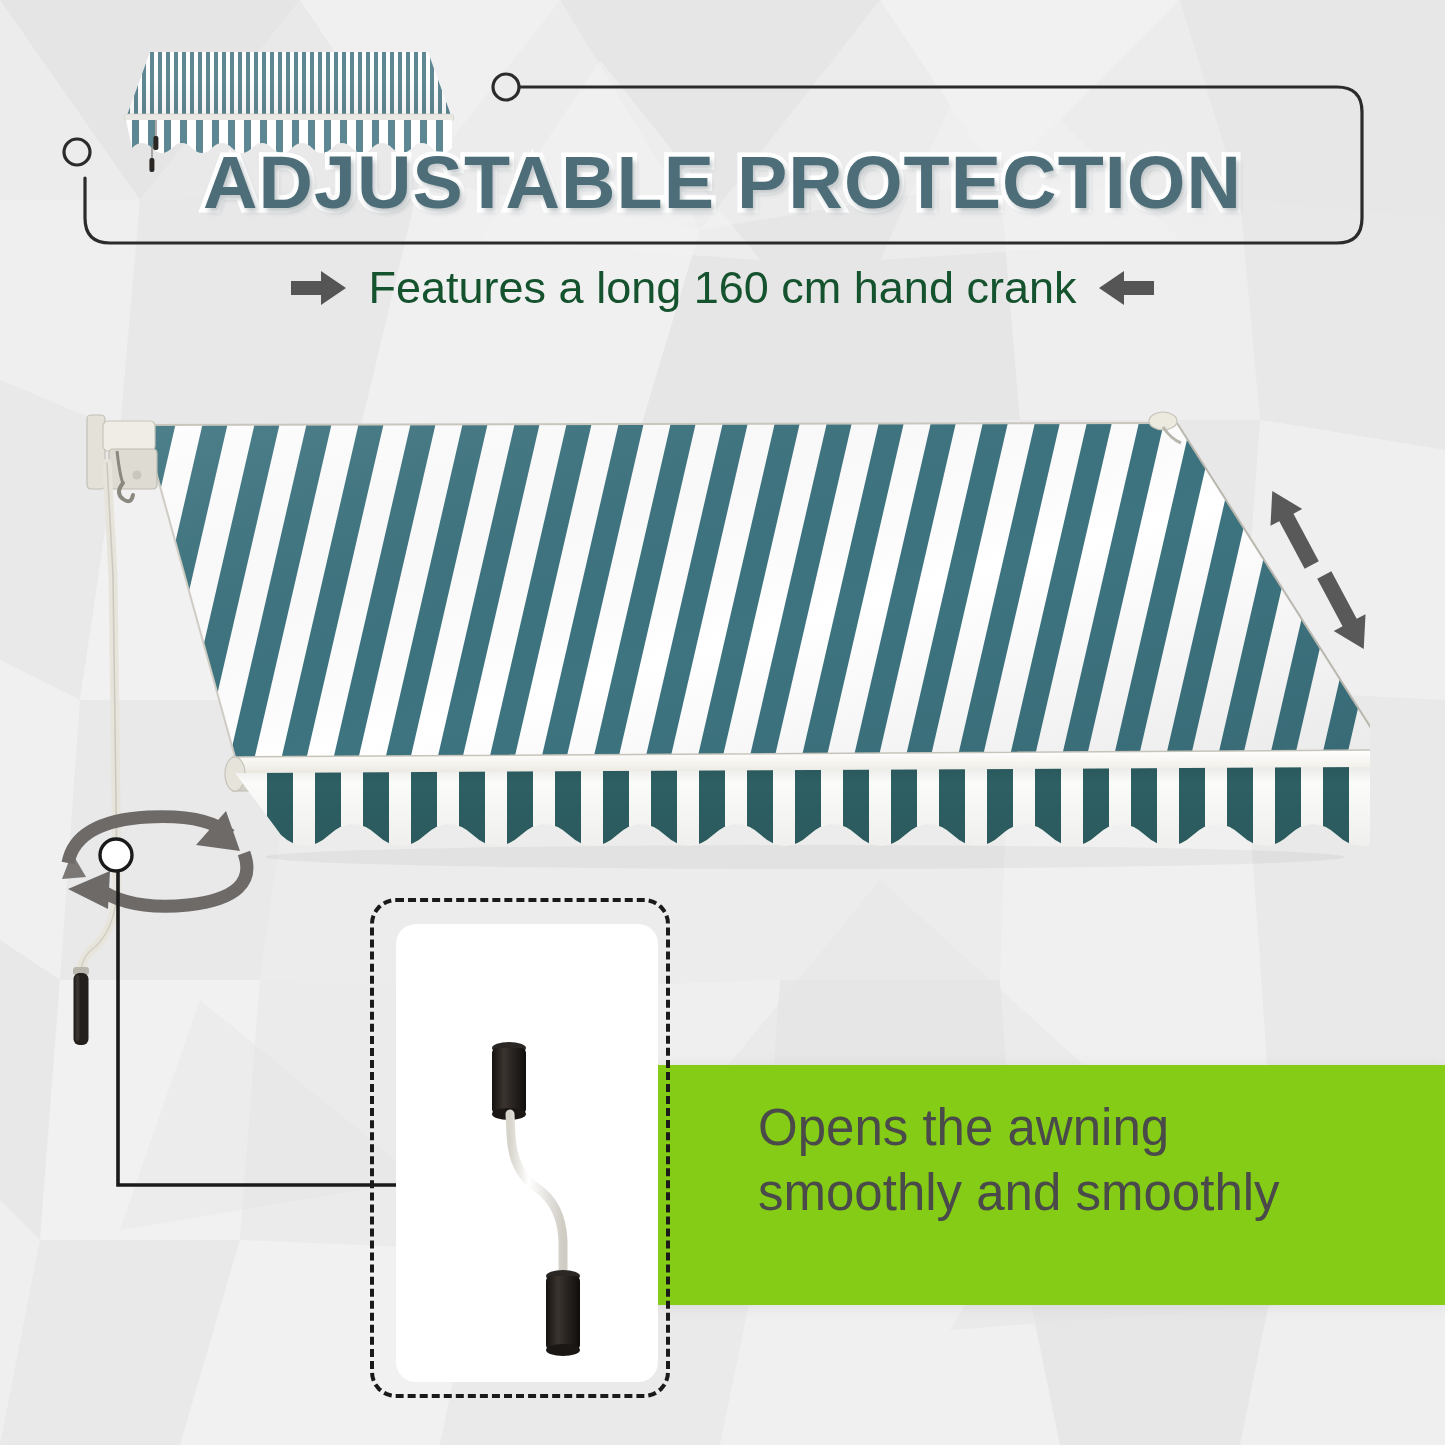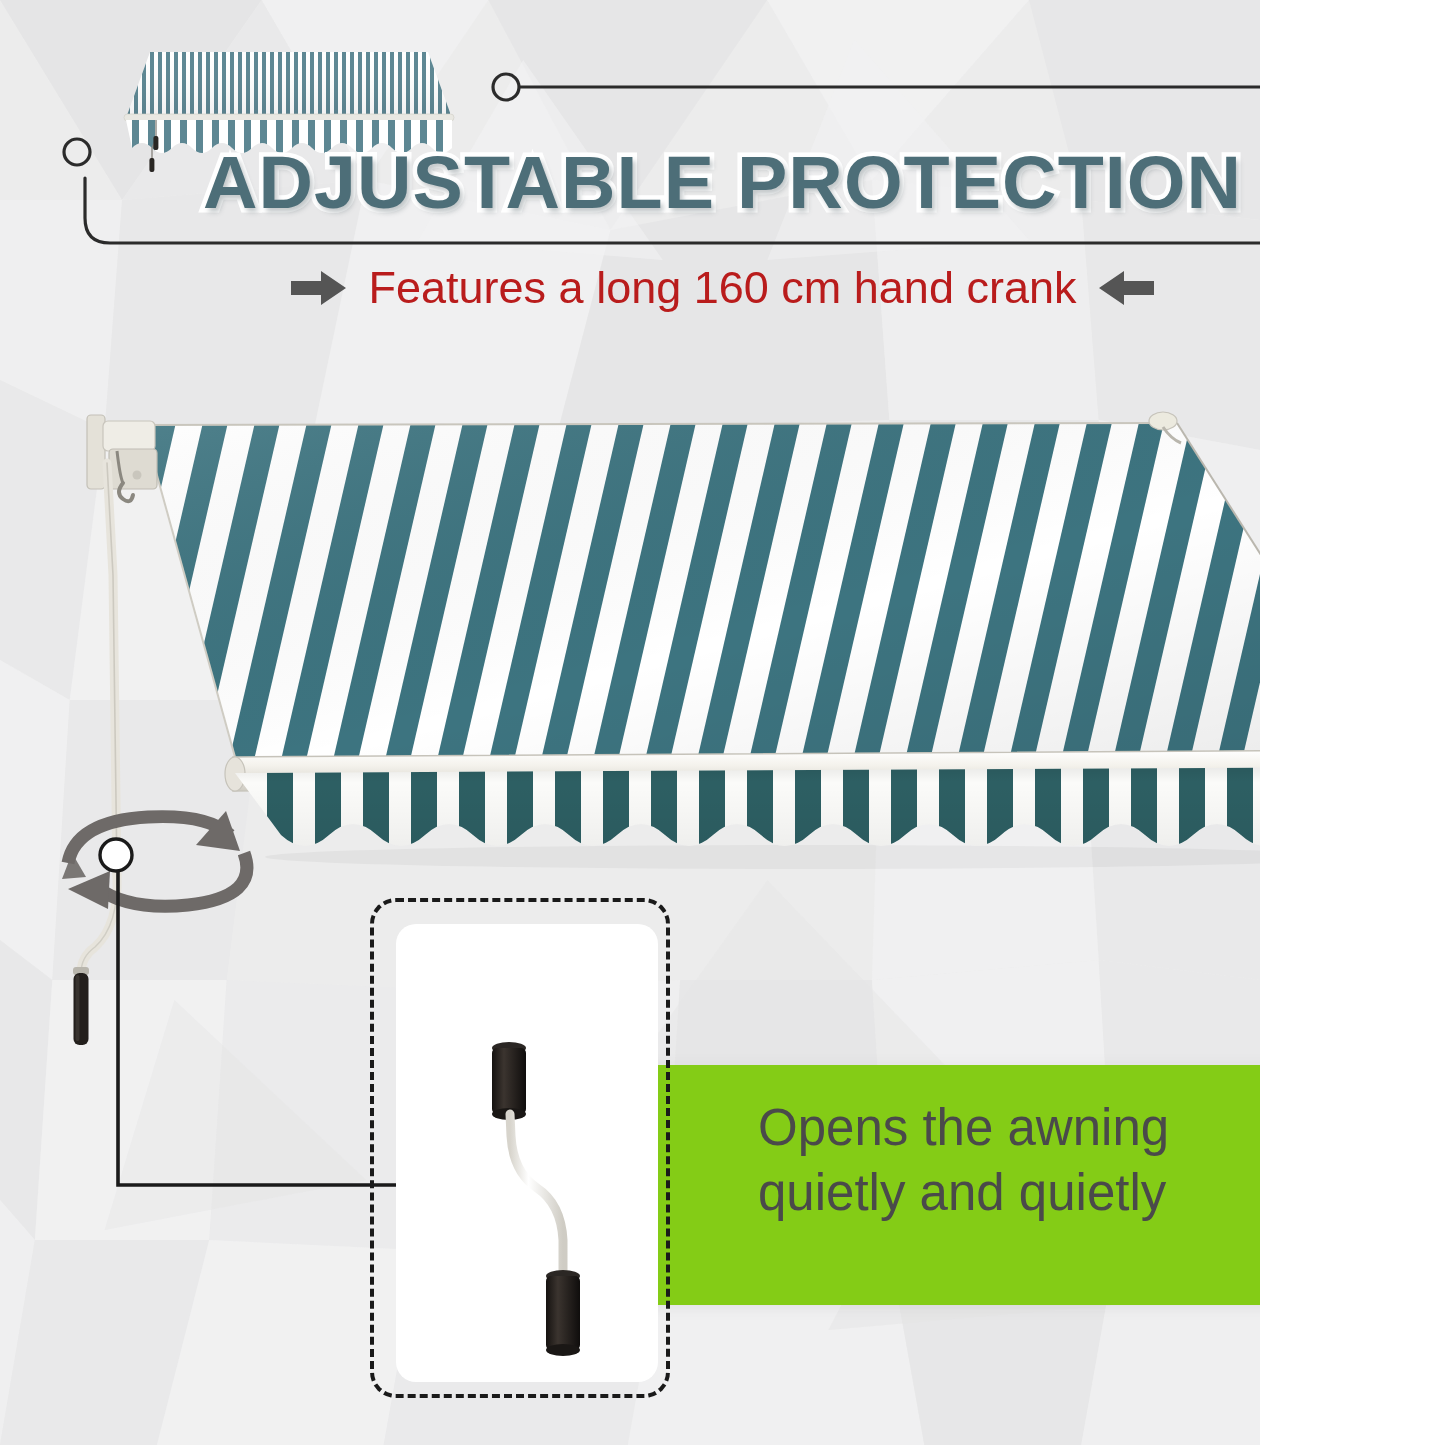--- a/index.html
+++ b/index.html
@@ -5,21 +5,21 @@
   html, body {
     margin: 0; padding: 0;
     background: #ffffff;
   }
   body {
     font-family: "Liberation Sans", sans-serif;
   }
 
   #stage {
     position: relative;
-    width: 1260px;
+    width: 1445px;
     height: 1445px;
     overflow: hidden;
     background: #ececed;
   }
 
   
   .bg-poly {
     position: absolute;
     inset: 0;
     width: 100%;
@@ -64,21 +64,21 @@
     position: absolute;
     left: 0; top: 262px;
     width: 1445px;
     display: flex;
     align-items: center;
     justify-content: center;
     gap: 22px;
   }
   .subtitle-text {
     font-size: 45px;
-    color: #b91c1c;
+    color: #14532d;
     white-space: nowrap;
     letter-spacing: 0px;
   }
   .arrow-glyph { display: block; }
 
   
   .awning-wrap {
     position: absolute;
     left: 85px; top: 405px;
     width: 1285px; height: 470px;
@@ -498,21 +498,21 @@
     <ellipse cx="58" cy="50" rx="16" ry="16" fill="#ffffff" stroke="#1a1a1a" stroke-width="3.4"></ellipse>
   </svg>
 
   <svg class="connector" viewBox="0 0 330 330">
     <path d="M 18,0 L 18,315 L 300,315" fill="none" stroke="#1a1a1a" stroke-width="3.6"></path>
   </svg>
 
   <div class="text-card">
     <div class="text-card-inner">
       <div>Opens the awning</div>
-      <div>quietly and quietly</div>
+      <div>smoothly and smoothly</div>
     </div>
   </div>
 
   <div class="inset-box">
     <div class="inset-card">
       <svg class="inset-crank" viewBox="0 0 262 458">
         <defs>
           <linearGradient id="rodG" x1="0" y1="0" x2="1" y2="0">
             <stop offset="0%" stop-color="#d7d4cc"></stop>
             <stop offset="35%" stop-color="#ffffff"></stop>

